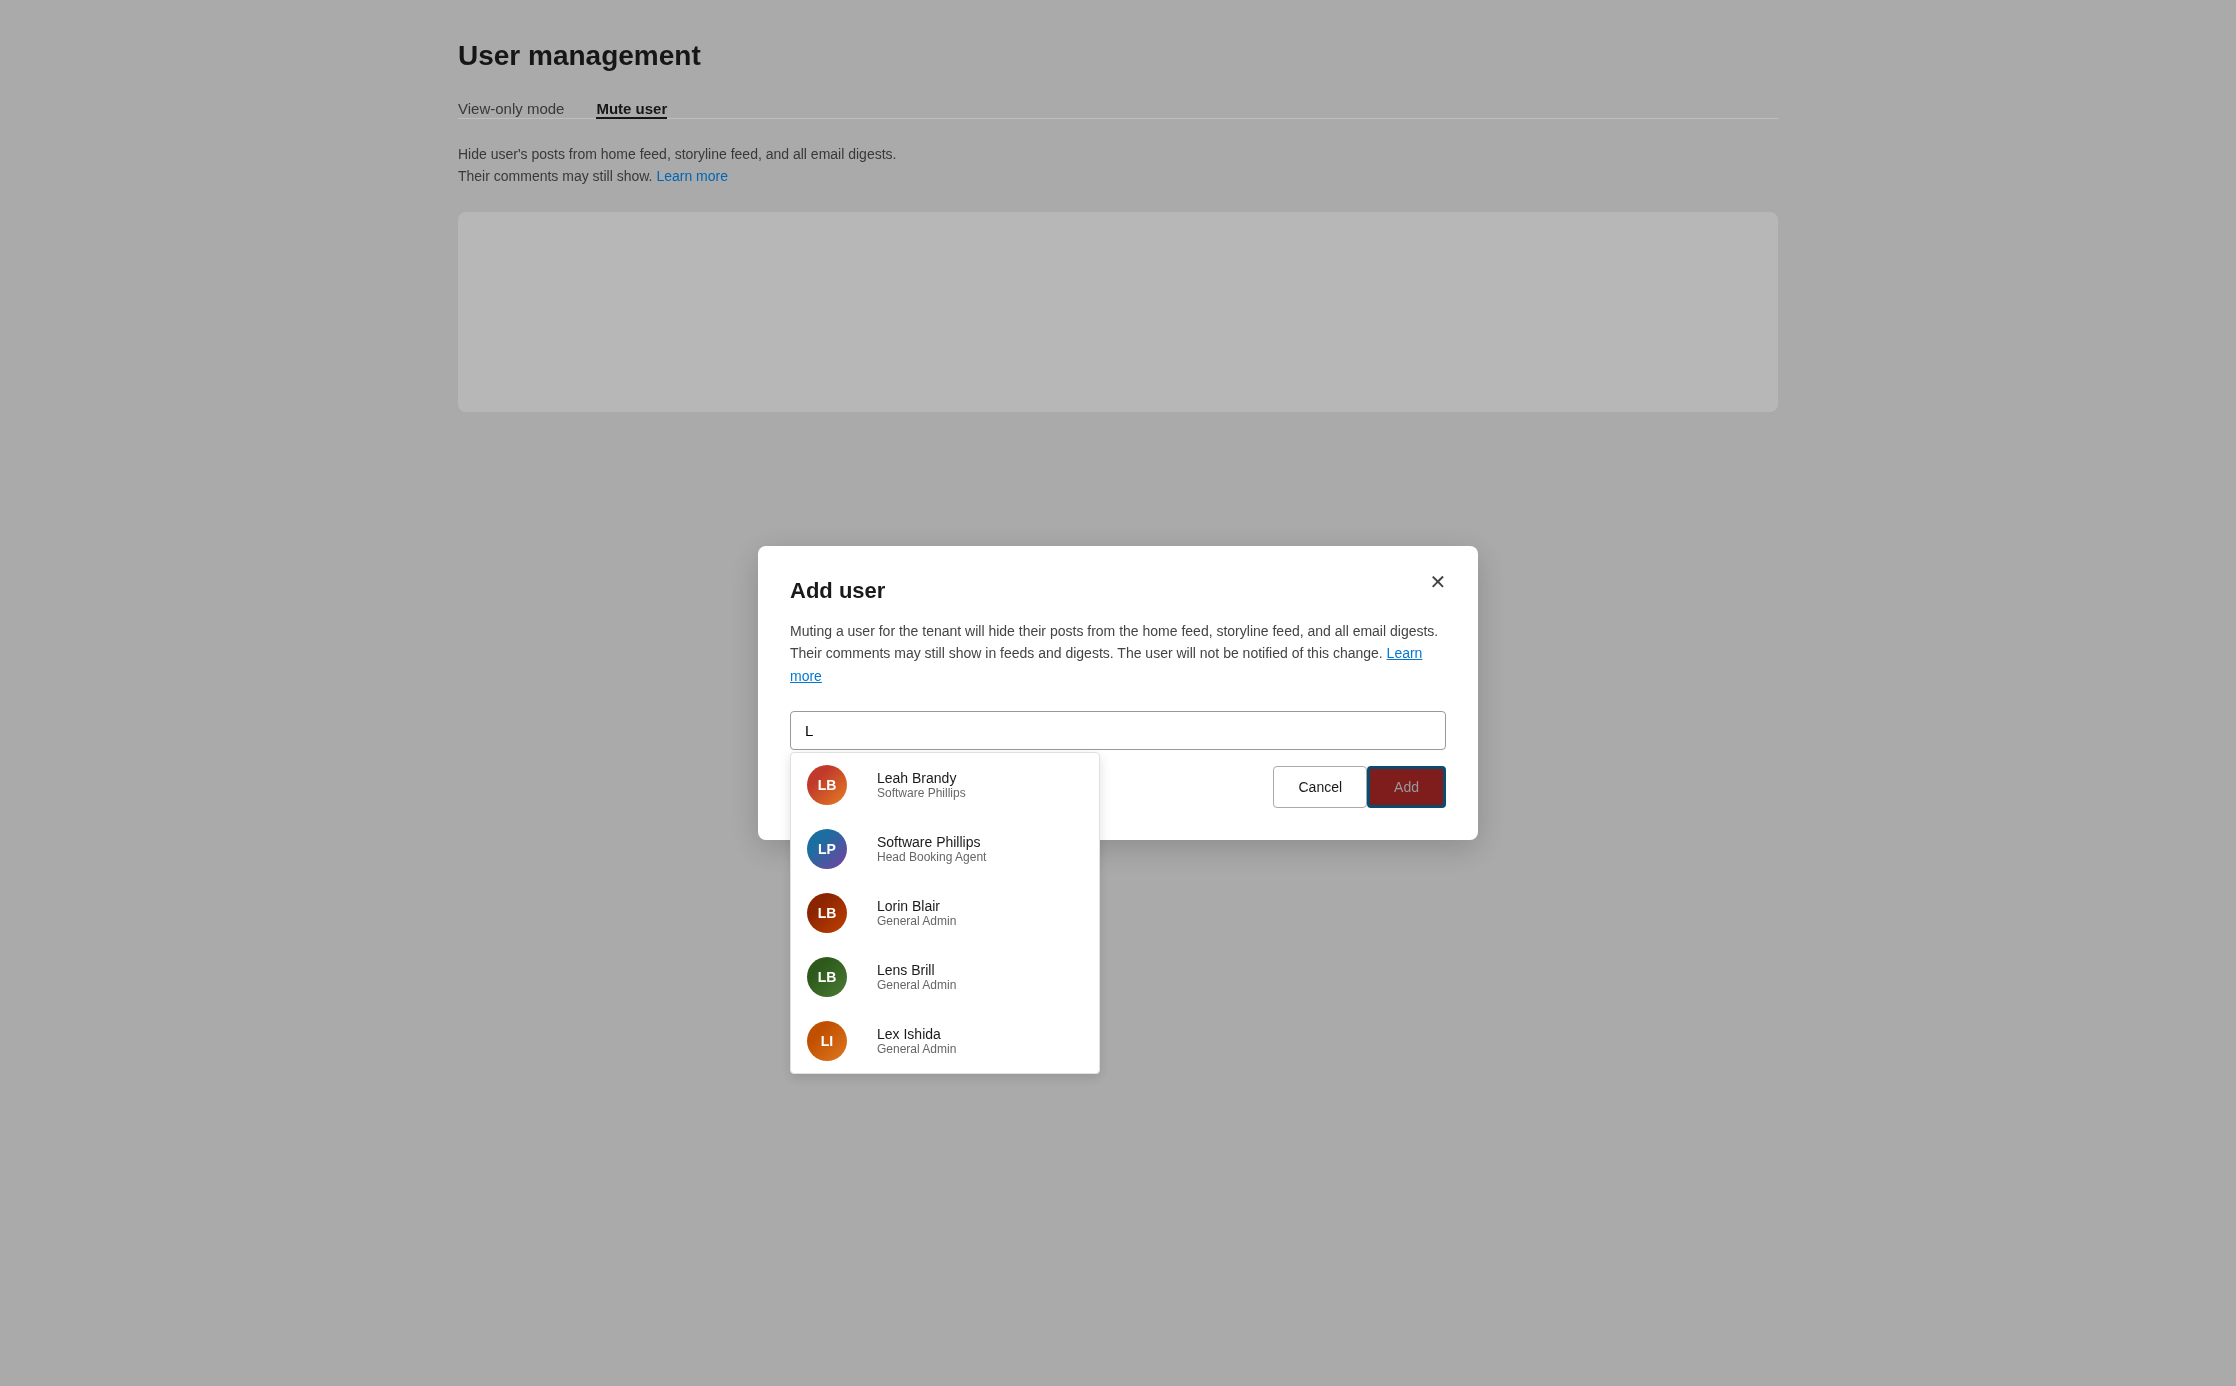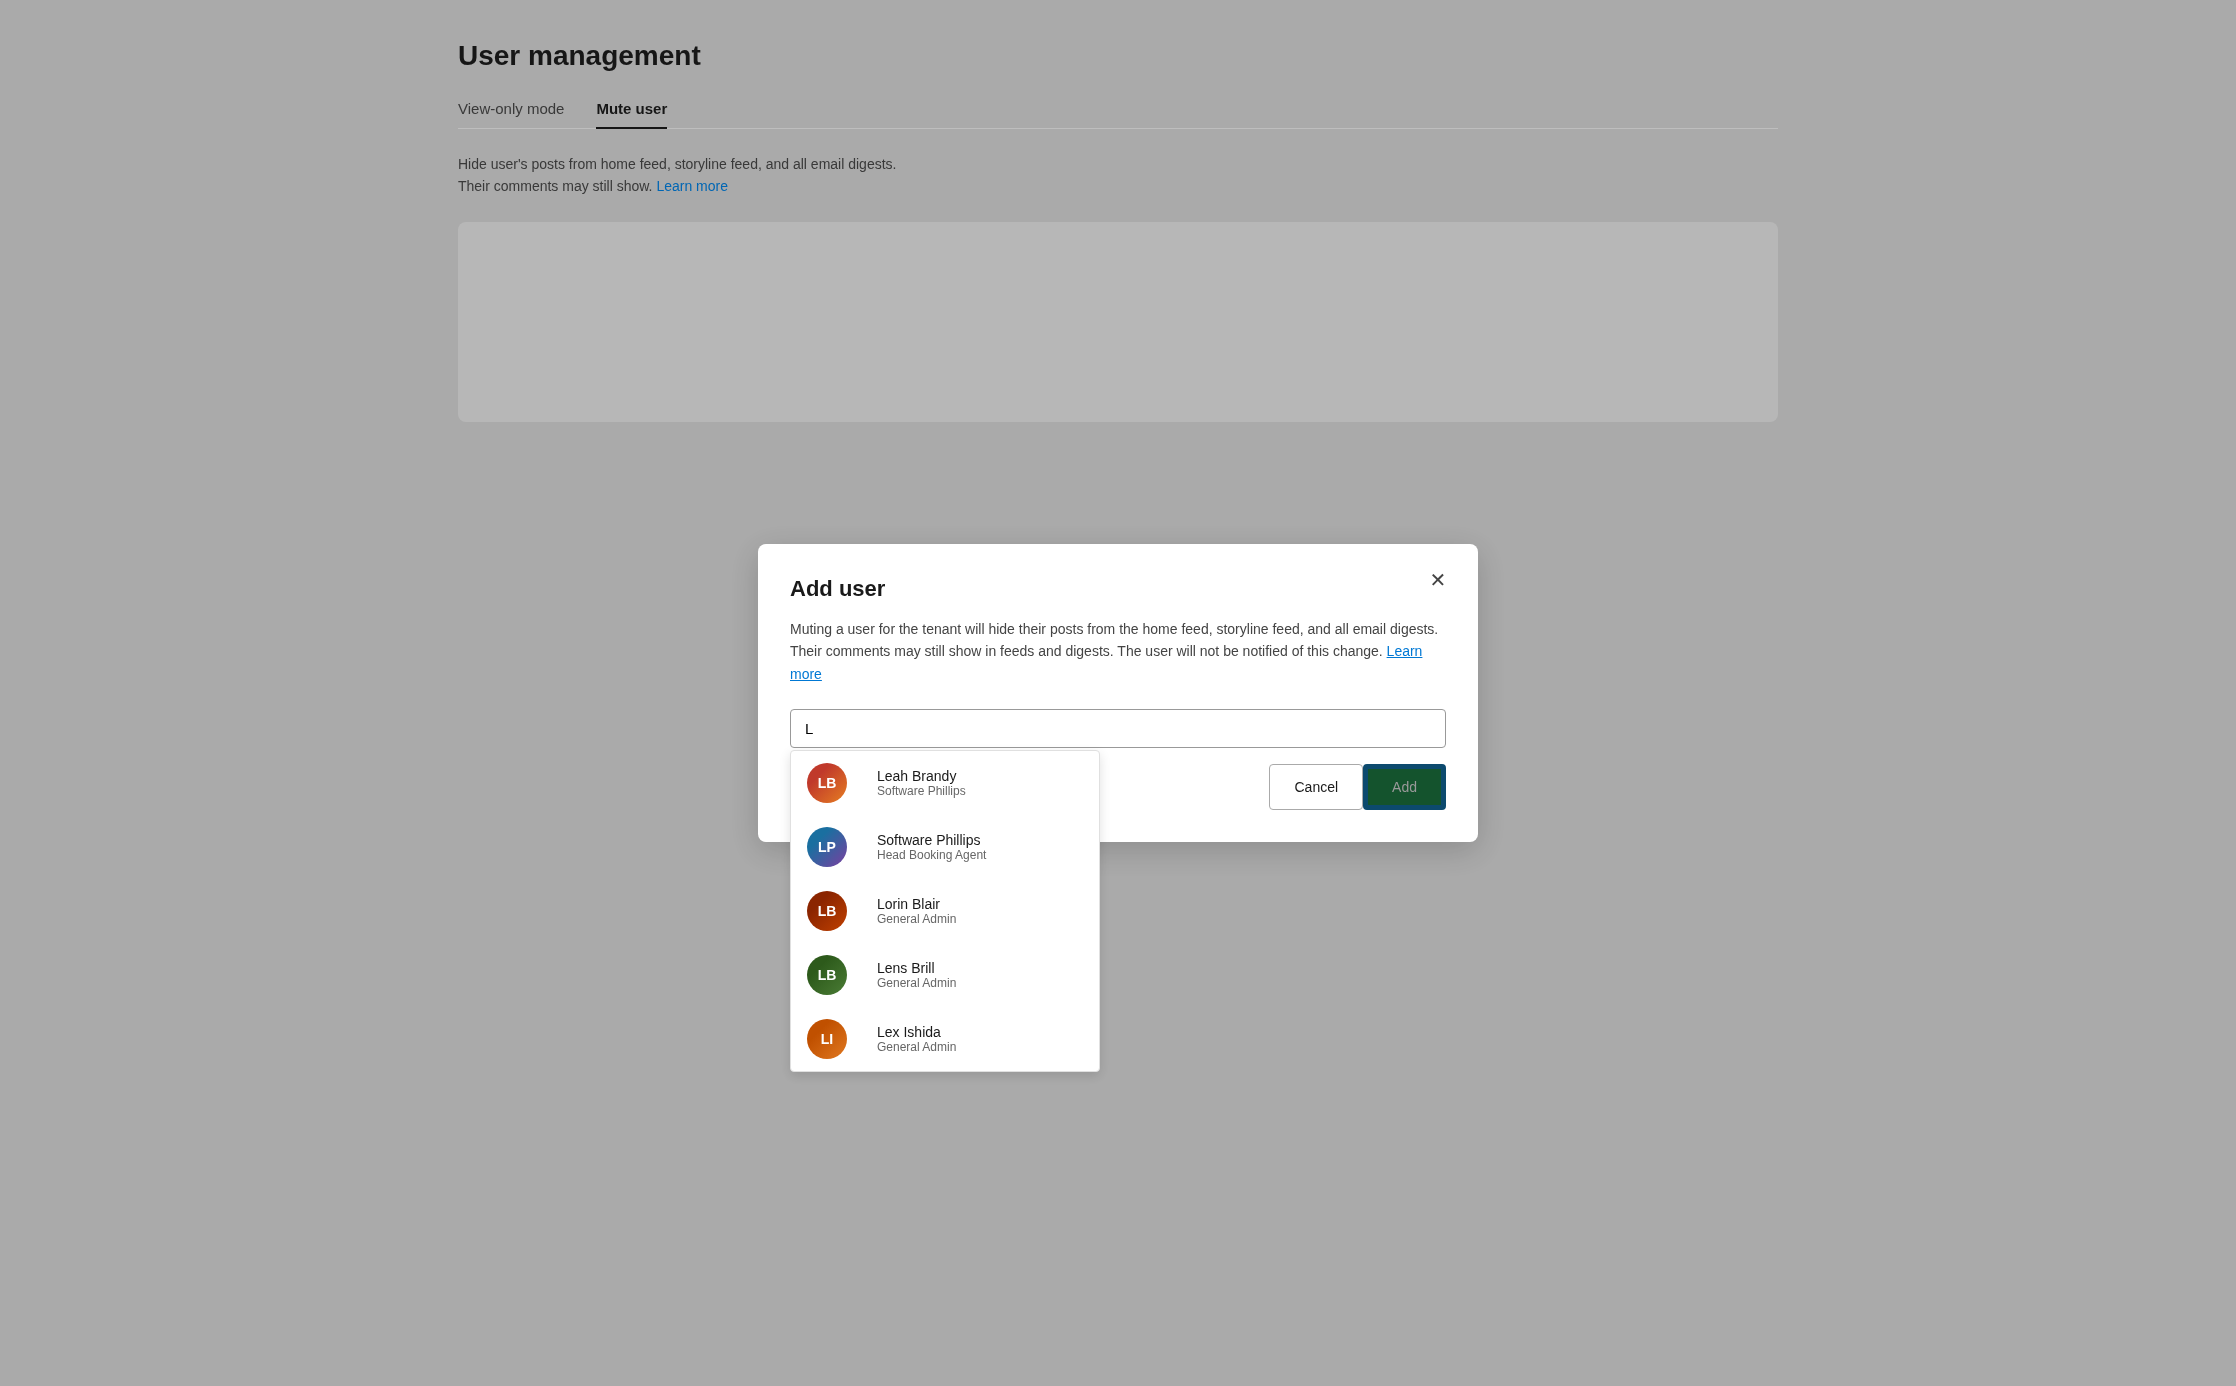--- a/index.html
+++ b/index.html
@@ -27,21 +27,20 @@
     }
 
     .tabs {
       display: flex;
       gap: 32px;
       border-bottom: 1px solid #e0e0e0;
       margin-bottom: 24px;
     }
 
     .tab {
-      padding-bottom: 10px;
       font-size: 15px;
       color: #444;
       cursor: pointer;
       border-bottom: 2px solid transparent;
       margin-bottom: -1px;
     }
 
     .tab.active {
       font-weight: 600;
       color: #1a1a1a;
@@ -182,23 +181,23 @@
       border: 1px solid #aaa;
       border-radius: 4px;
       background: #fff;
       cursor: pointer;
       color: #1a1a1a;
     }
 
     .btn-add {
       padding: 10px 24px;
       font-size: 14px;
-      border: 5px solid #0c4a6e;
-      border-radius: 4px;
-      background: #14532d;
+      border: 3px solid #0c4a6e;
+      border-radius: 4px;
+      background: #7f1d1d;
       cursor: not-allowed;
       color: #999;
     }
 
     
     .avatar-circle {
       width: 40px;
       height: 40px;
       border-radius: 50%;
       background-color: #bbb;

